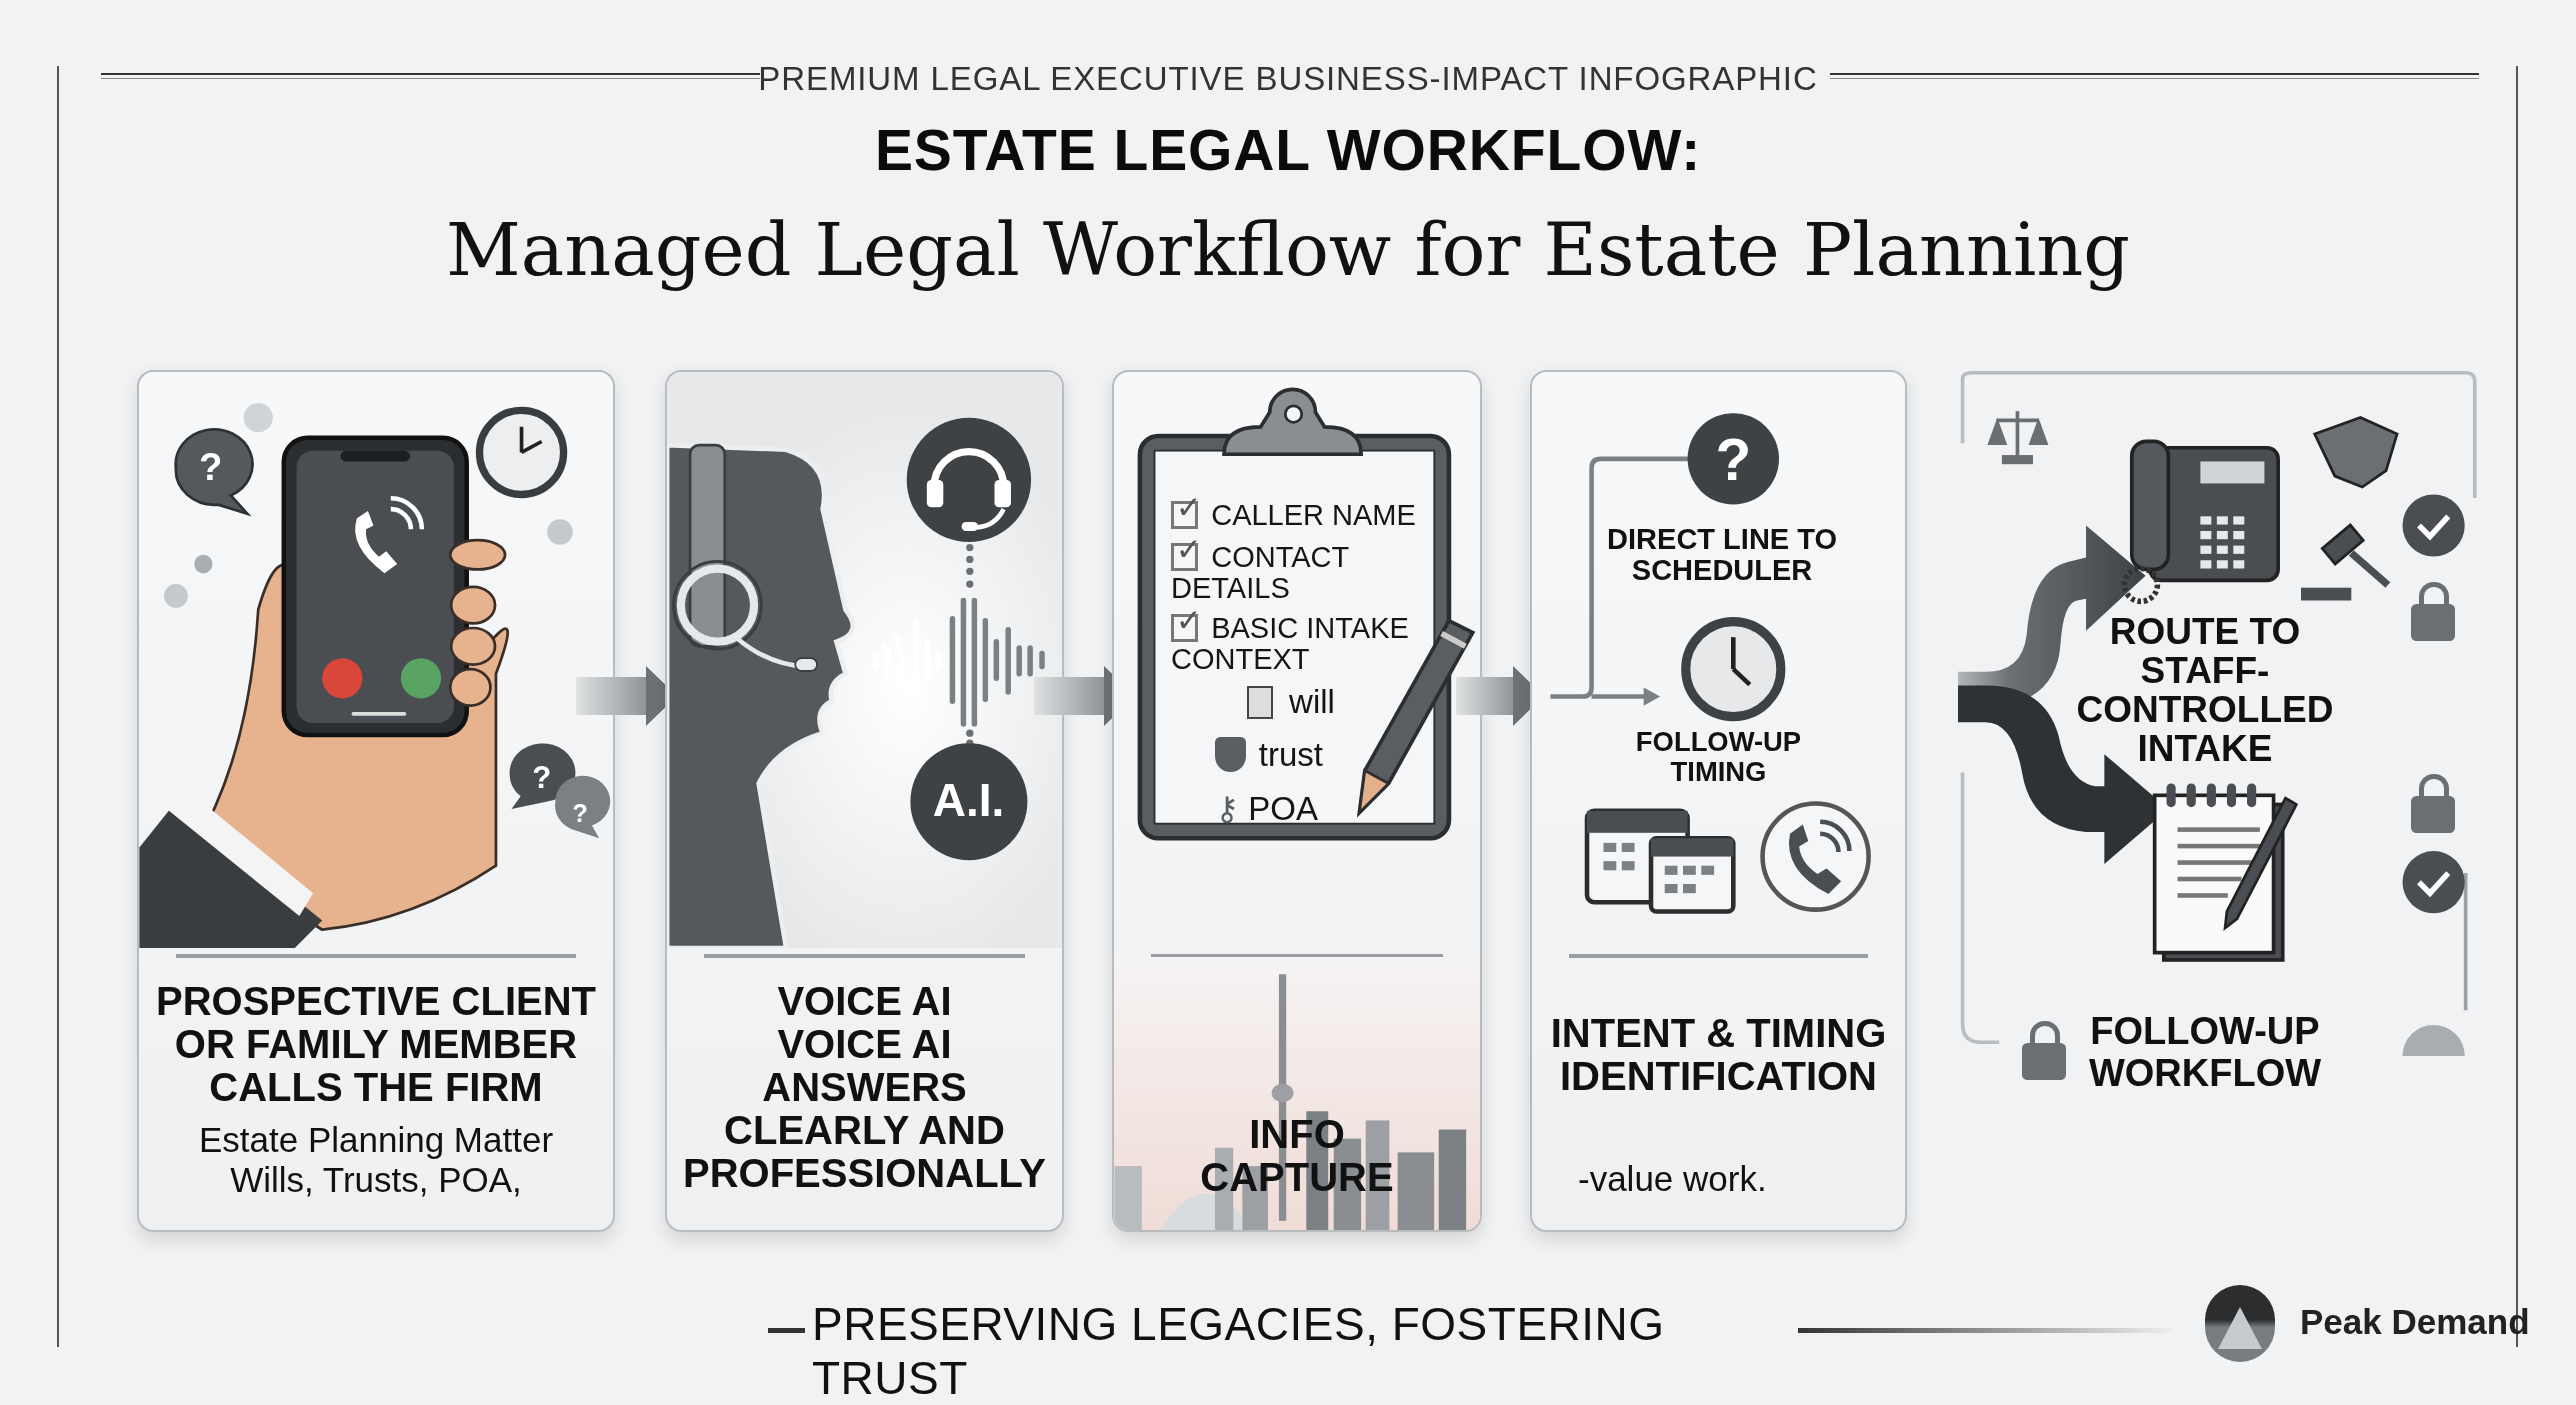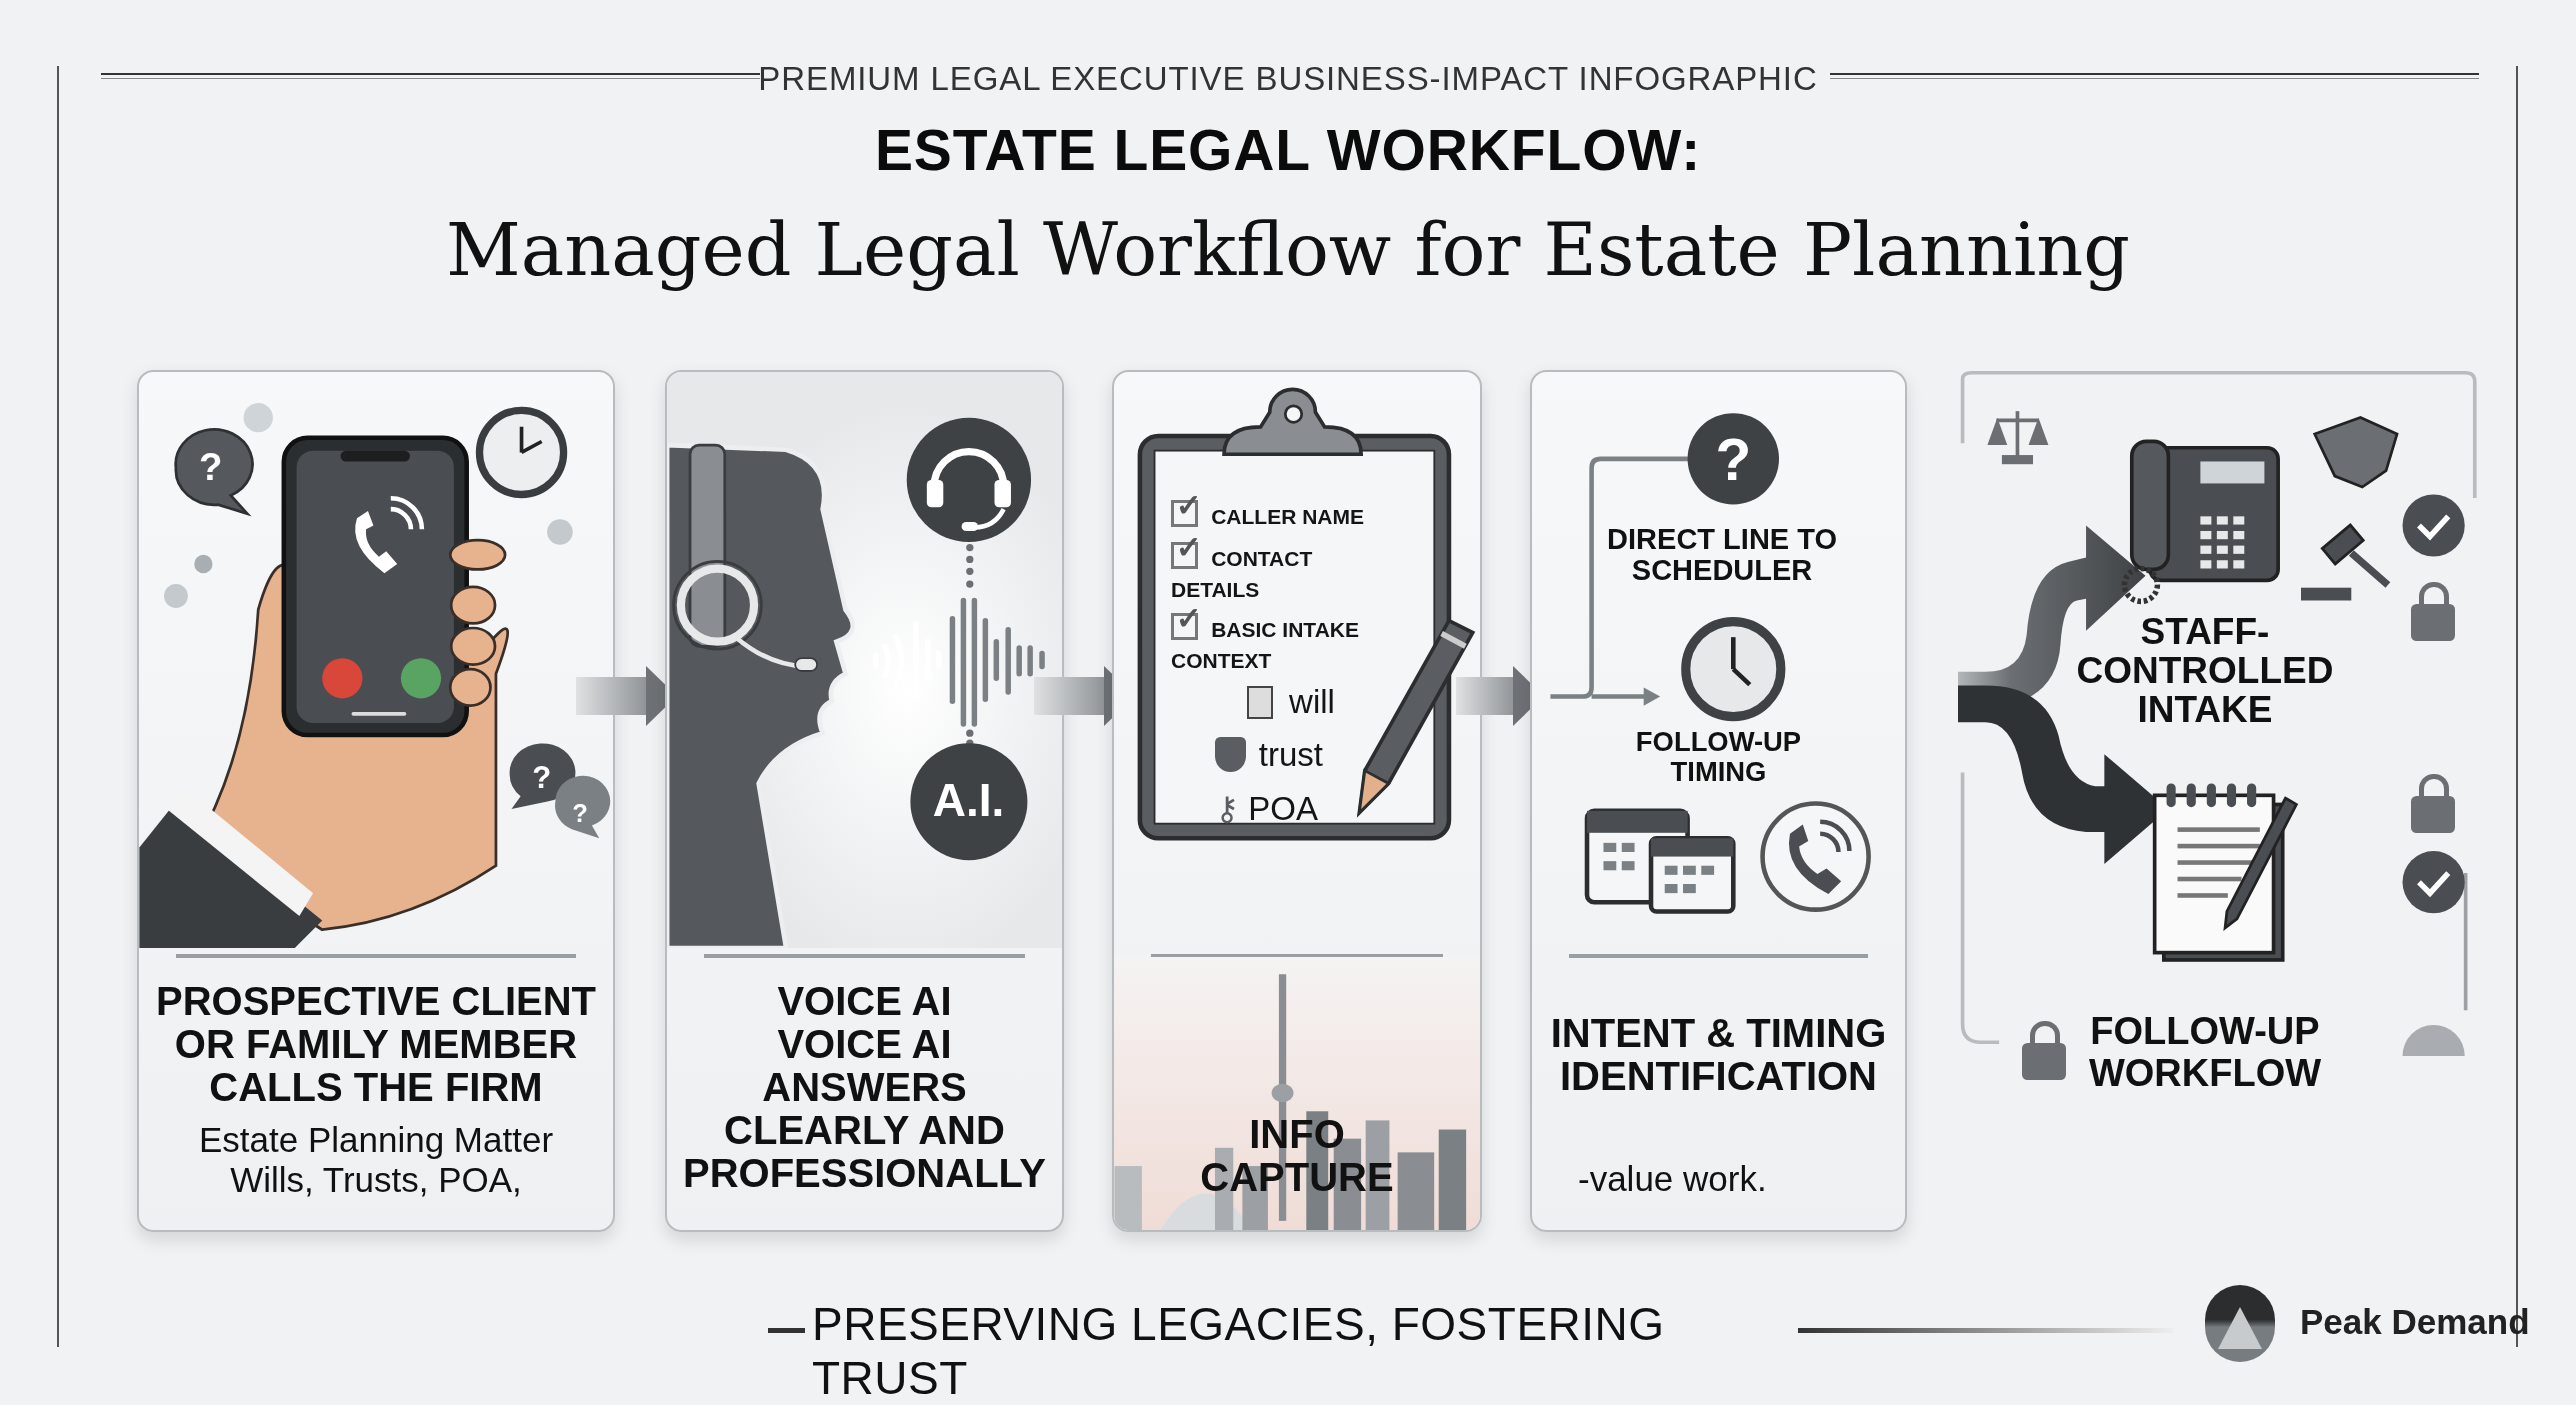--- a/index.html
+++ b/index.html
@@ -55,21 +55,21 @@
     position: absolute; top: 1297px; left: 812px; width: 988px; text-align: left;
     font-size: 46px; font-weight: 400; letter-spacing: 0.5px;
   }
   .tag-line { position: absolute; top: 1328px; height: 4.6px; background: #333; }
   .brand { position: absolute; left: 2205px; top: 1285px; width: 329px; height: 73px; }
   .brand .mark { position: absolute; left: 0; top: 0; width: 70px; height: 77px; border-radius: 37px; background: linear-gradient(#2b2d2f 45%, #777c80 55%); }
   .brand .mark:after { content: ""; position: absolute; left: 12.8px; top: 22px; width: 0; height: 0; border-left: 22px solid transparent; border-right: 22px solid transparent; border-bottom: 42px solid #c7cbce; }
   .brand .name { position: absolute; left: 95px; top: 16.5px; font-size: 35px; font-weight: 700; color: #222; }
   .check-box { display:inline-block; width: 27.4px; height: 27.4px; border: 3.7px solid #777; margin-right: 12.8px; vertical-align: -3.7px; position: relative; }
   .check-box:after { content: "✓"; position: absolute; left: 1.8px; top: -12.8px; font-size: 31px; color: #555; }
-  .cb-item { position: absolute; left: 57px; font-weight: 700; font-size: 21px; line-height: 31px; color: #151515; }
+  .cb-item { position: absolute; left: 57px; font-weight: 400; font-size: 29px; line-height: 31px; color: #151515; }
   .mini-item { position: absolute; left: 101px; font-size: 33px; color: #151515; }
   .lock { position: absolute; width: 44px; height: 37px; background: #6b6f73; border-radius: 5.5px; }
   .lock:before { content: ""; position: absolute; left: 8.2px; top: -22px; width: 20px; height: 24px; border: 5.5px solid #6b6f73; border-bottom: 0; border-radius: 14.6px 14.6px 0 0; }
 </style>
 </head>
 <body>
 
 <div class="frame"></div>
 <div class="frame-top-line l"></div>
 <div class="frame-top-line r"></div>
@@ -389,20 +389,21 @@
           <rect x="250" y="452" width="10" height="26" rx="5"></rect>
           <rect x="272" y="452" width="10" height="26" rx="5"></rect>
           <rect x="294" y="452" width="10" height="26" rx="5"></rect>
           <rect x="316" y="452" width="10" height="26" rx="5"></rect>
         </g>
       <path d="M370 475 L305 600 L292 610 L294 592 L358 468 Z" fill="#4a4e52" stroke="#222" stroke-width="3"></path>
     </g>
   </svg>
 
   <div style="position:absolute;left:55px;width:384px;top:242px;text-align:center;font-weight:700;font-size:37px;line-height:39px;">
+    <div>ROUTE TO</div>
     <div>STAFF-CONTROLLED</div>
     <div>INTAKE</div>
   </div>
   <div style="position:absolute;left:55px;width:384px;top:640px;text-align:center;font-weight:700;font-size:38px;line-height:42px;">
     <div>FOLLOW-UP</div>
     <div>WORKFLOW</div>
   </div>
 </div>
 <div class="lock" style="left:2411px;top:604px;"></div>
 <div class="lock" style="left:2411px;top:796px;"></div>

